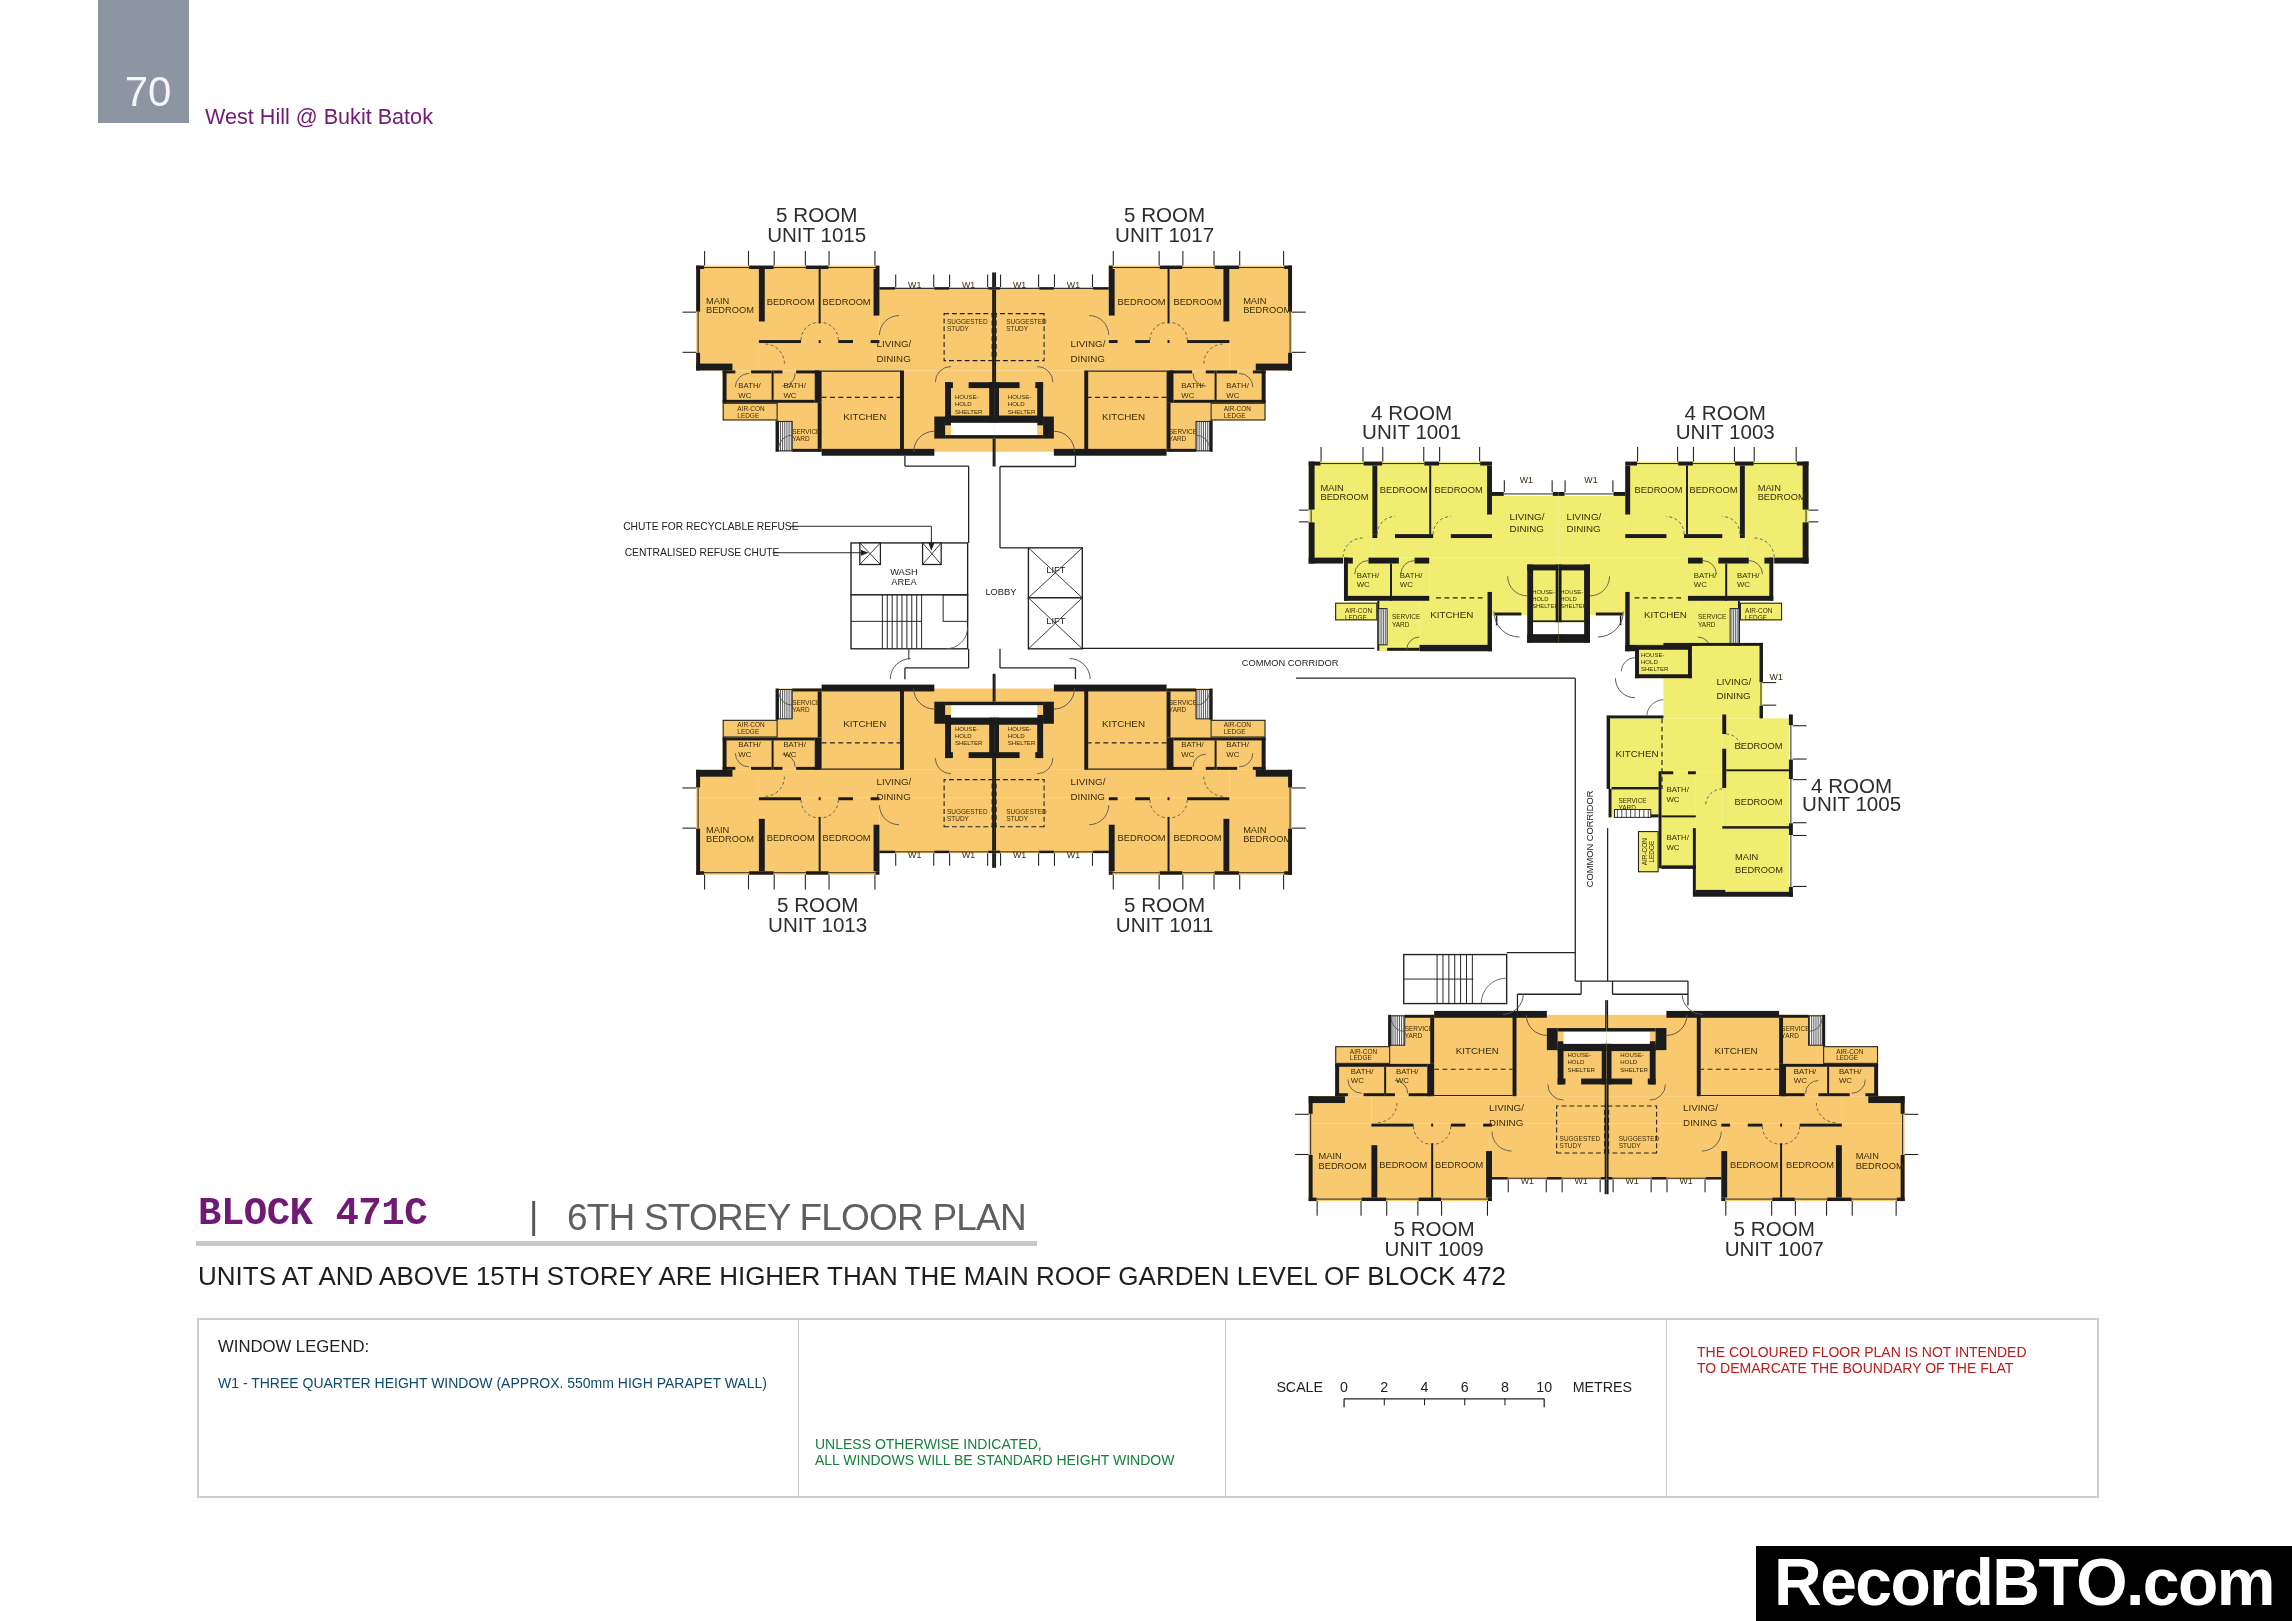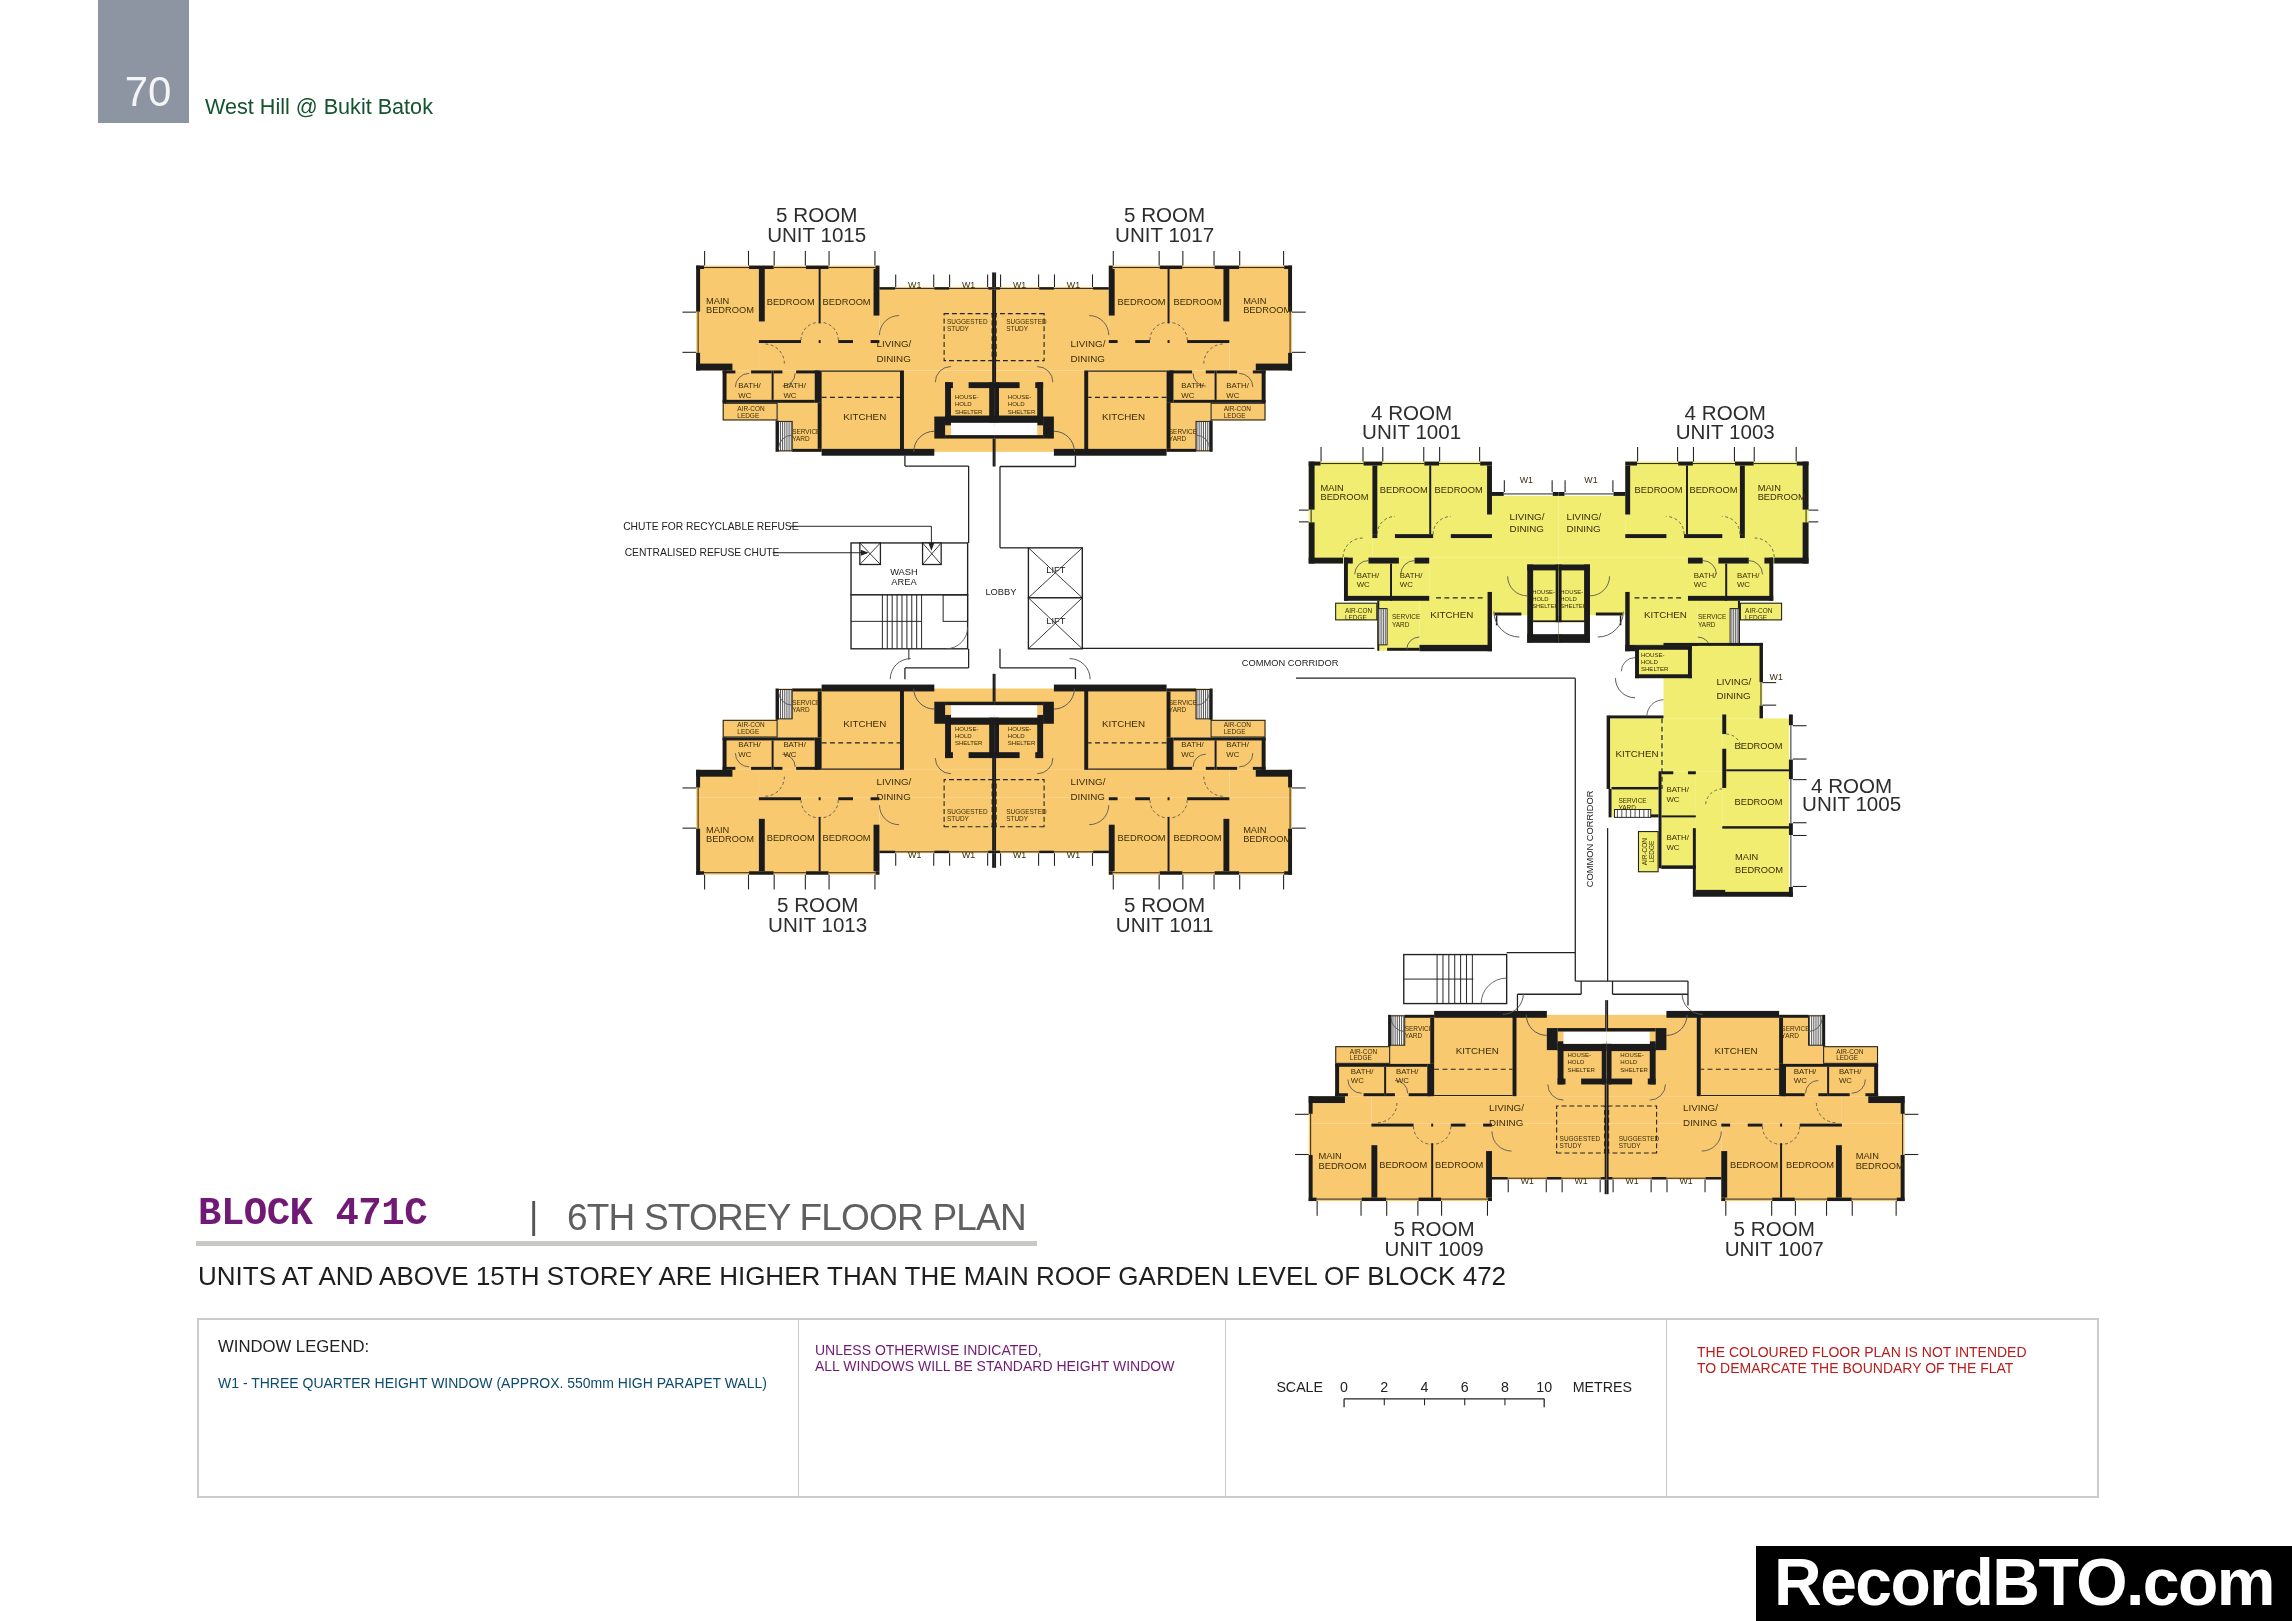--- a/index.html
+++ b/index.html
@@ -6,21 +6,21 @@
                font-family:"Liberation Sans", sans-serif; position:relative; overflow:hidden; }
   .abs { position:absolute; }
 </style>
 </head>
 <body>
 
 <div class="abs" style="left:98px;top:0;width:91px;height:123px;background:#8d95a3;"></div>
 
 <div class="abs" style="left:98px;top:71px;width:100px;text-align:center;font-size:42px;color:#f4f5f7;line-height:42px;">70</div>
 
-<div class="abs" style="left:205px;top:94px;font-size:21.6px;color:#14532d;">West Hill @ Bukit Batok</div>
+<div class="abs" style="left:205px;top:104px;font-size:21.6px;color:#701a75;">West Hill @ Bukit Batok</div>
 
 <svg class="abs" style="left:0;top:0" width="2293" height="1621" viewBox="0 0 2339 1654">
 
 <g transform="translate(710,250) scale(1,1)">
       <rect x="0" y="21" width="187" height="79" fill="#F9C96F"></rect>
       <rect x="0" y="100" width="64" height="28" fill="#F9C96F"></rect>
     </g>
 
 <g transform="translate(710,250) scale(1,1)">
       <rect x="64" y="100" width="240" height="28" fill="#F9C96F"></rect>
@@ -2176,21 +2176,21 @@
 <div class="abs" style="left:798px;top:1318px;width:1px;height:180px;background:#cccccc;"></div>
 
 <div class="abs" style="left:1225px;top:1318px;width:1px;height:180px;background:#cccccc;"></div>
 
 <div class="abs" style="left:1666px;top:1318px;width:1px;height:180px;background:#cccccc;"></div>
 
 <div class="abs" style="left:218px;top:1337px;font-size:16.7px;color:#222;">WINDOW LEGEND:</div>
 
 <div class="abs" style="left:218px;top:1375px;font-size:14px;color:#0c4a6e;">W1 - THREE QUARTER HEIGHT WINDOW (APPROX. 550mm HIGH PARAPET WALL)</div>
 
-<div class="abs" style="left:815px;top:1342px;font-size:14px;color:#701a75;line-height:16px;">UNLESS OTHERWISE INDICATED,<br>ALL WINDOWS WILL BE STANDARD HEIGHT WINDOW</div>
+<div class="abs" style="left:815px;top:1436px;font-size:14px;color:#15803d;line-height:16px;">UNLESS OTHERWISE INDICATED,<br>ALL WINDOWS WILL BE STANDARD HEIGHT WINDOW</div>
 
 <svg class="abs" style="left:1245px;top:1362px" width="412" height="59" viewBox="0 0 420 60">
   <text x="32" y="25" font-size="14.5" fill="#222" text-anchor="start" dominant-baseline="central">SCALE</text>
   <text x="101" y="25" font-size="14.5" fill="#222" text-anchor="middle" dominant-baseline="central">0</text>
   <text x="142" y="25" font-size="14.5" fill="#222" text-anchor="middle" dominant-baseline="central">2</text>
   <text x="183" y="25" font-size="14.5" fill="#222" text-anchor="middle" dominant-baseline="central">4</text>
   <text x="224" y="25" font-size="14.5" fill="#222" text-anchor="middle" dominant-baseline="central">6</text>
   <text x="265" y="25" font-size="14.5" fill="#222" text-anchor="middle" dominant-baseline="central">8</text>
   <text x="305" y="25" font-size="14.5" fill="#222" text-anchor="middle" dominant-baseline="central">10</text>
   <text x="334" y="25" font-size="14.5" fill="#222" text-anchor="start" dominant-baseline="central">METRES</text>

